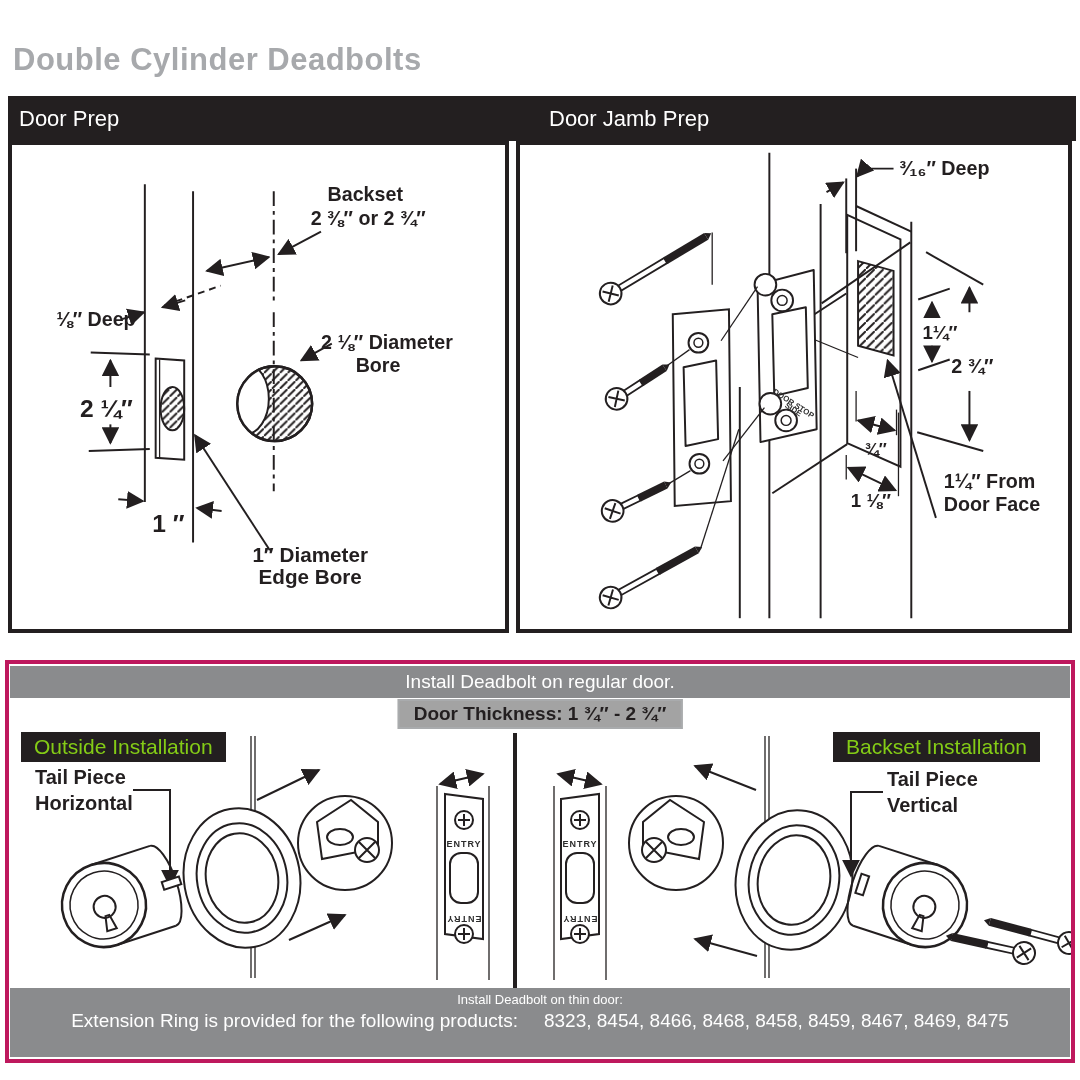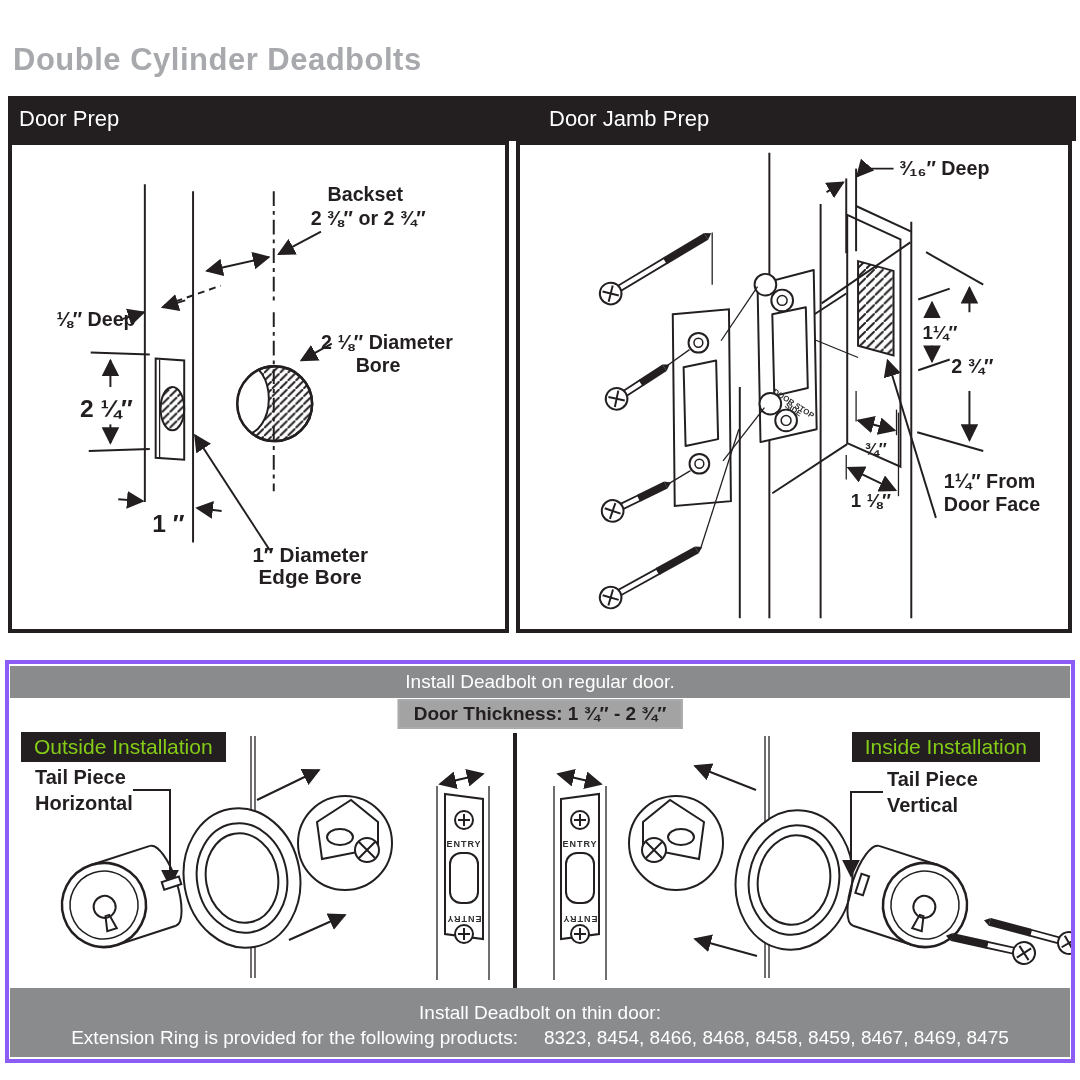--- a/index.html
+++ b/index.html
@@ -13,35 +13,35 @@
   .top-bar .hdr{position:absolute;top:0;height:45px;line-height:45px;color:#fff;font-size:22px;}
   .hdr-left{left:11px;}
   .hdr-right{left:541px;}
 
   .panel{position:absolute;background:#fff;border:4px solid #231f20;box-sizing:border-box;}
   #panel-door-prep{left:8px;top:141px;width:501px;height:492px;}
   #panel-door-jamb{left:516px;top:141px;width:556px;height:492px;text-decoration:underline;}
   .panel svg{position:absolute;left:0;top:0;width:100%;height:100%;}
 
   #bottom-box{position:absolute;left:5px;top:660px;width:1070px;height:403px;
-    border:4px solid #8b5cf6;box-sizing:border-box;background:#fff;}
+    border:4px solid #be185d;box-sizing:border-box;background:#fff;}
   .gray-bar{position:absolute;left:1px;right:1px;top:2px;height:32px;background:#8a8b8d;
     color:#fff;font-size:19px;line-height:32px;text-align:center;}
   .thickness-box{position:absolute;top:35px;left:50%;transform:translateX(-50%);
     background:#a3a3a3;border:2px solid #a9abad;padding:2px 14px;font-size:19px;font-weight:600;
     white-space:nowrap;}
   .side-label{position:absolute;top:68px;background:#231f20;color:#84cc16;font-size:21px;
     padding:3px 13px;white-space:nowrap;}
   #outside-label{left:12px;}
   #inside-label{right:31px;}
   .divider{position:absolute;left:504px;top:69px;width:4px;height:256px;background:#231f20;}
   #bottom-draw{position:absolute;left:0;top:64px;width:1062px;height:260px;}
   .footer-bar{position:absolute;left:1px;right:1px;bottom:2px;height:69px;background:#8a8b8d;
     color:#fff;text-align:center;}
-  .footer-line1{margin-top:14px;font-size:19px;}
+  .footer-line1{margin-top:4px;font-size:13px;}
   .footer-line2{margin-top:3px;font-size:19px;}
   .footer-line2 .gap{display:inline-block;width:26px;}
 
   
   svg line,svg polyline,svg path.ln{stroke:#231f20;stroke-width:2;fill:none;}
   svg .thin{stroke-width:1.3;}
   svg .wfill{fill:#fff;stroke:#231f20;stroke-width:2;}
   svg .dashdot{stroke-dasharray:15 5 4 5;}
   svg .dashed{stroke-dasharray:7 5;}
   svg text{fill:#231f20;font-weight:600;}
@@ -229,21 +229,21 @@
       <line x1="373" y1="219" x2="422" y2="379" marker-start="url(#aR)"></line>
       <text x="430" y="349" font-size="20">1¼″ From</text>
       <text x="430" y="372" font-size="20">Door Face</text>
     </svg>
   </div>
 
   <div id="bottom-box">
     <div class="gray-bar">Install Deadbolt on regular door.</div>
     <div class="thickness-box">Door Thickness: 1 ¾″ - 2 ¾″</div>
     <div class="side-label" id="outside-label">Outside Installation</div>
-    <div class="side-label" id="inside-label">Inside Installation</div>
+    <div class="side-label" id="inside-label">Backset Installation</div>
     <div class="divider"></div>
 
     <svg id="bottom-draw" viewBox="0 0 1062 260" preserveAspectRatio="none">
       <defs>
         <marker id="aB" viewBox="0 0 10 10" refX="9" refY="5" markerWidth="9" markerHeight="9" orient="auto-start-reverse">
           <path d="M0,0 L10,5 L0,10 z" fill="#231f20"></path>
         </marker>
       </defs>
 
       <text x="26" y="56" font-size="20">Tail Piece</text>

